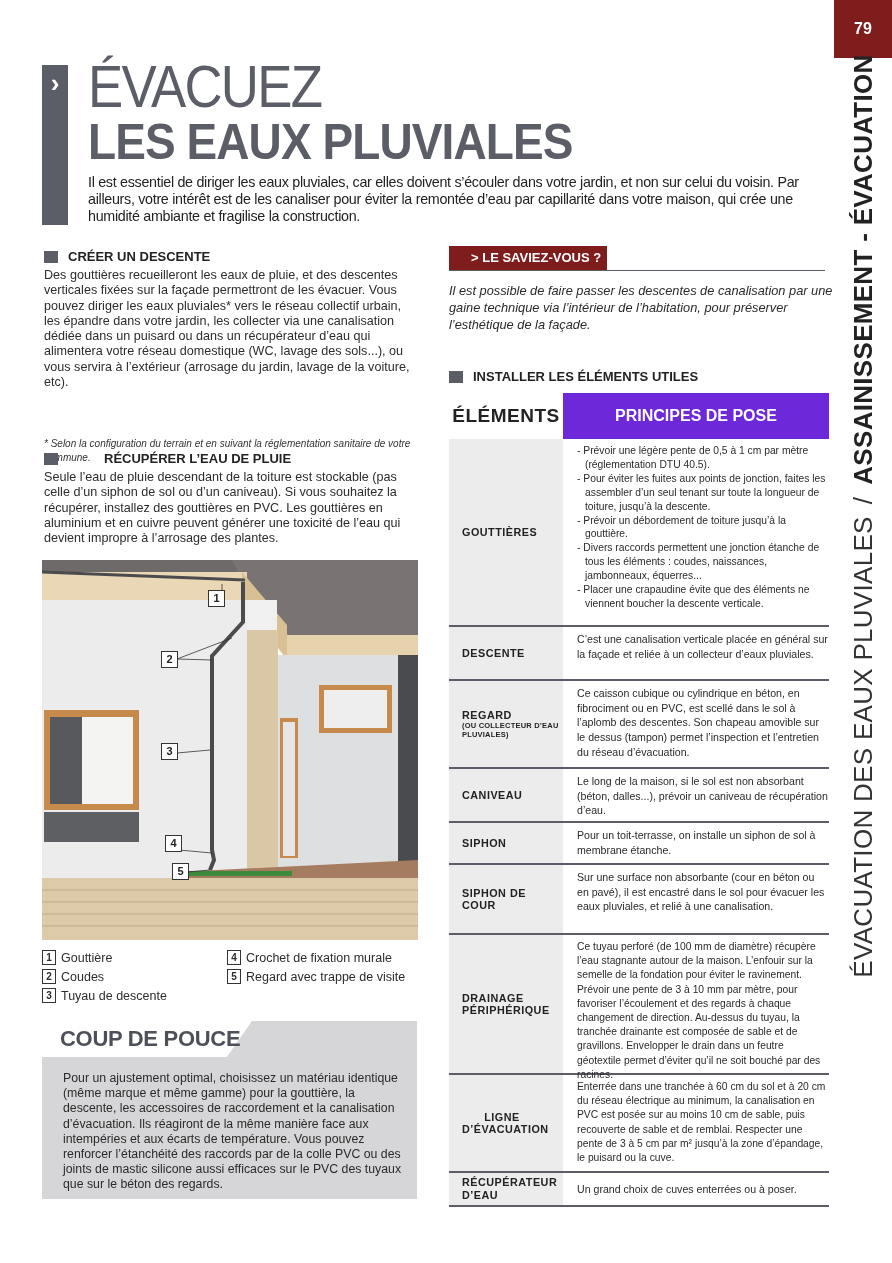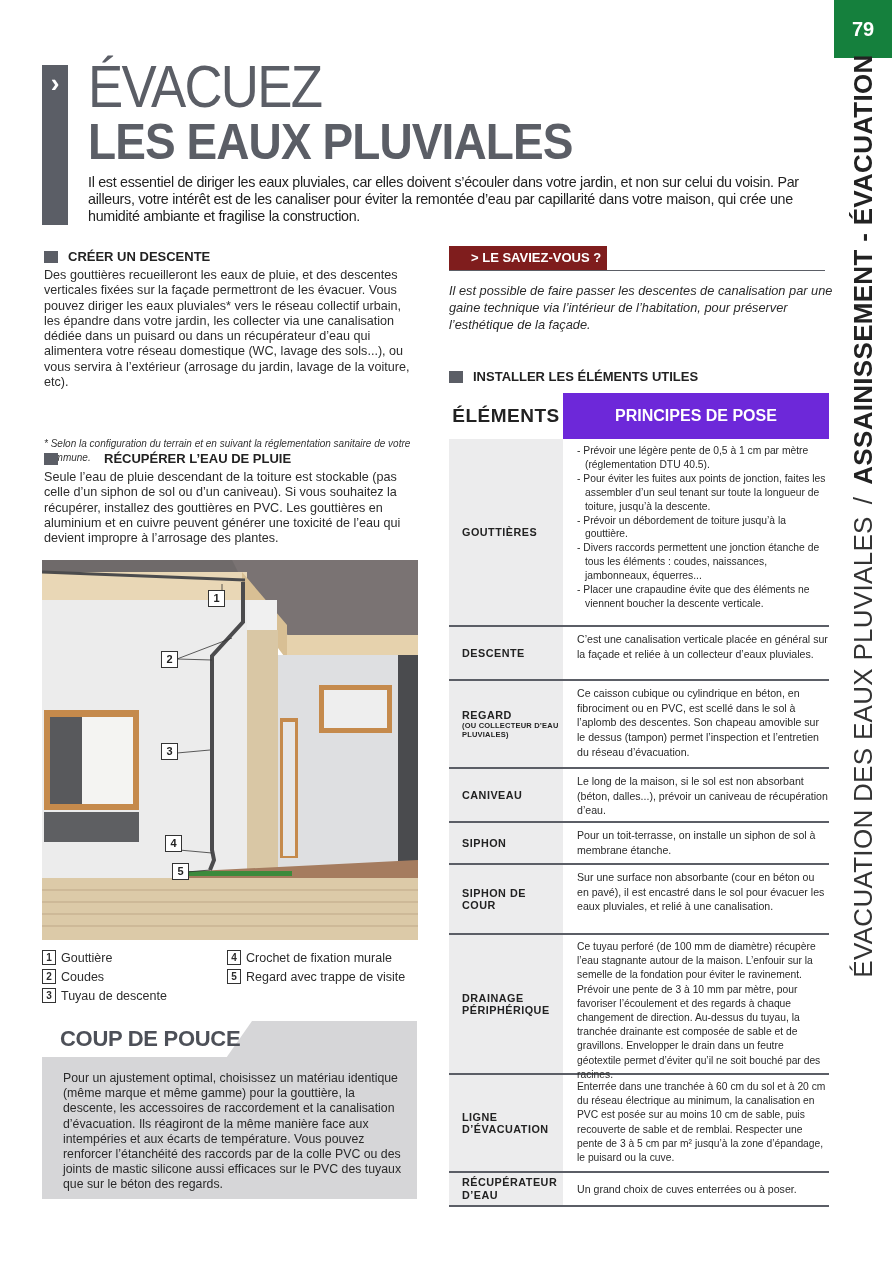--- a/index.html
+++ b/index.html
@@ -1,22 +1,22 @@
 <!DOCTYPE html>
 <html><head>
 <meta charset="utf-8">
 <style>
   html, body { margin:0; padding:0; }
   body { width:892px; height:1263px; background:#ffffff; position:relative; overflow:hidden;
          font-family:"Liberation Sans", sans-serif; color:#2a2a2a; }
   .abs { position:absolute; }
 
   
-  .page-num { left:834px; top:0; width:58px; height:58px; background:#15803d; color:#fff;
-              font-family:"Liberation Sans", sans-serif; font-weight:bold; font-size:20px;
+  .page-num { left:834px; top:0; width:58px; height:58px; background:#7f1d1d; color:#fff;
+              font-family:"Liberation Sans", sans-serif; font-weight:bold; font-size:16px;
               display:flex; align-items:center; justify-content:center; }
   .side-title { left:834px; top:66px; width:58px; height:900px; }
   .side-title-inner { position:absolute; left:50%; top:50%; transform:translate(-50%,-50%) rotate(-90deg);
                       white-space:nowrap; font-size:26px; color:#333; letter-spacing:0.3px; }
   .side-title-inner .light { font-weight:normal; }
   .side-title-inner .sep { margin:0 12px; font-weight:normal; }
   .side-title-inner .bold { font-weight:bold; color:#222; }
 
   
   .hero-bar { left:42px; top:65px; width:26px; height:160px; background:#5b5e66; }
@@ -247,21 +247,21 @@
     <div class="tbl-pr">Sur une surface non absorbante (cour en béton ou en pavé), il est encastré dans le sol pour évacuer les eaux pluviales, et relié à une canalisation.</div>
   </div>
   <div class="tbl-row" style="height:138px;">
     <div class="tbl-el">
         <span style="width:80px;">DRAINAGE PÉRIPHÉRIQUE</span>
       </div>
     <div class="tbl-pr" style="font-size:10.3px;line-height:14.2px;">Ce tuyau perforé (de 100 mm de diamètre) récupère l’eau stagnante autour de la maison. L’enfouir sur la semelle de la fondation pour éviter le ravinement. Prévoir une pente de 3 à 10 mm par mètre, pour favoriser l’écoulement et des regards à chaque changement de direction. Au-dessus du tuyau, la tranchée drainante est composée de sable et de gravillons. Envelopper le drain dans un feutre géotextile permet d’éviter qu’il ne soit bouché par des racines.</div>
   </div>
   <div class="tbl-row" style="height:96px;">
     <div class="tbl-el">
-        <span style="width:80px;">LIGNE D’ÉVACUATION</span>
+        <span style="width:80px;text-align:center;">LIGNE D’ÉVACUATION</span>
       </div>
     <div class="tbl-pr" style="font-size:10.3px;line-height:14.2px;">Enterrée dans une tranchée à 60 cm du sol et à 20 cm du réseau électrique au minimum, la canalisation en PVC est posée sur au moins 10 cm de sable, puis recouverte de sable et de remblai. Respecter une pente de 3 à 5 cm par m² jusqu’à la zone d’épandage, le puisard ou la cuve.</div>
   </div>
   <div class="tbl-row" style="height:32px;">
     <div class="tbl-el" style="line-height:13px;">
         <span style="width:95px;">RÉCUPÉRATEUR D’EAU</span>
       </div>
     <div class="tbl-pr" style="display:flex;align-items:center;">Un grand choix de cuves enterrées ou à poser.</div>
   </div>
 </div>

